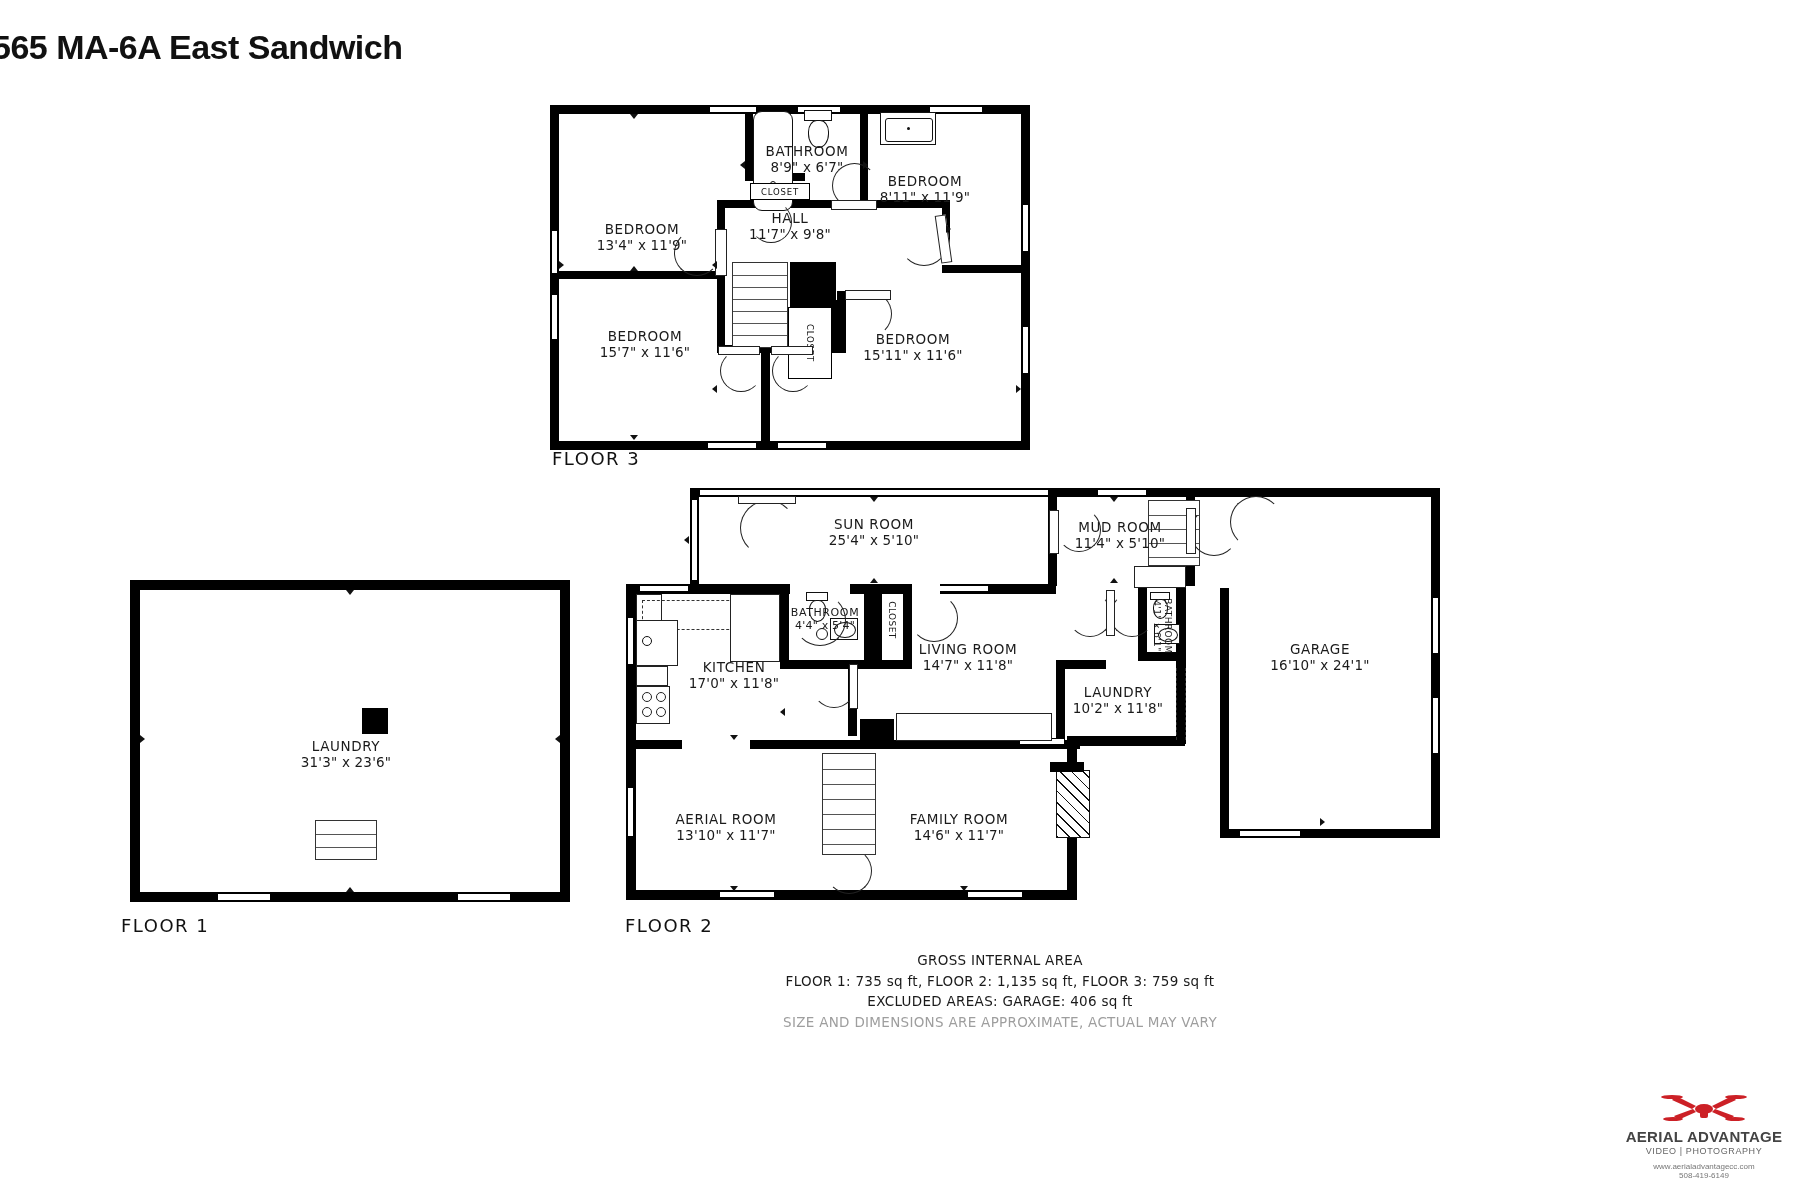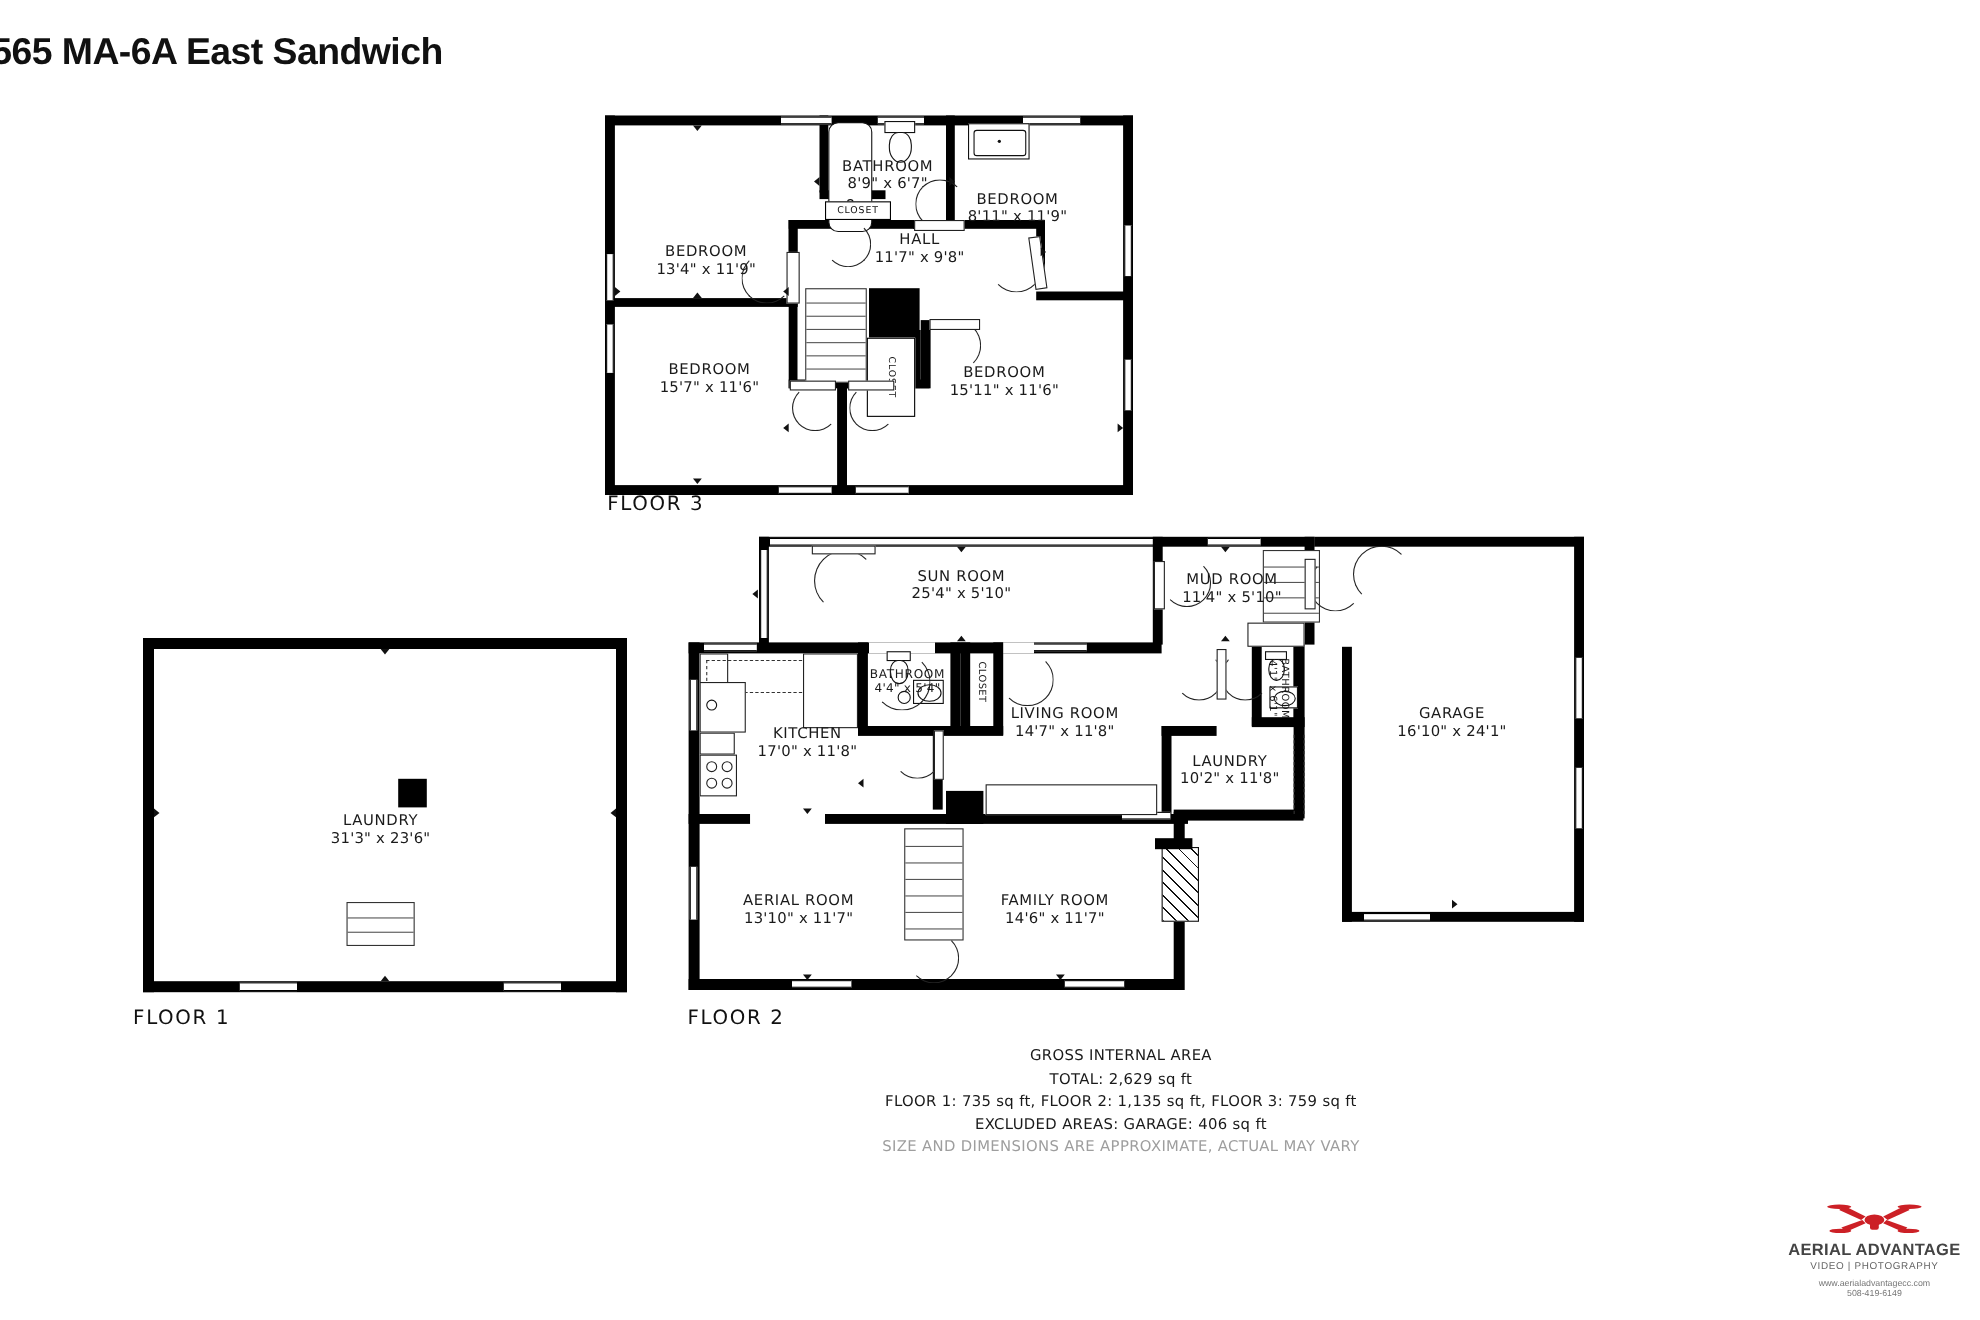--- a/index.html
+++ b/index.html
@@ -89,21 +89,21 @@
     background-image: repeating-linear-gradient(45deg, #111 0 1.2px, transparent 1.2px 8px);
   }
   .tick { position:absolute; width:0; height:0; }
   .tick.d { border-left:4px solid transparent; border-right:4px solid transparent; border-top:5px solid #111; }
   .tick.u { border-left:4px solid transparent; border-right:4px solid transparent; border-bottom:5px solid #111; }
   .tick.l { border-top:4px solid transparent; border-bottom:4px solid transparent; border-right:5px solid #111; }
   .tick.r { border-top:4px solid transparent; border-bottom:4px solid transparent; border-left:5px solid #111; }
 
   
   #summary {
-    position:absolute; left:649px; top:950px; width:740px;
+    position:absolute; left:630px; top:950px; width:740px;
     text-align:center;
     font-family:"DejaVu Sans", sans-serif;
     color:#1a1a1a;
   }
   #summary .s-line { font-size:13.5px; line-height:1.52; letter-spacing:0.3px; }
   #summary .s-disc { font-size:13.5px; line-height:1.52; letter-spacing:0.3px; color:#9e9e9e; }
 
   
   #logo { position:absolute; right:-4px; bottom:20px; width:200px; text-align:center; }
   #logo .drone { position:relative; height:40px; }
@@ -223,21 +223,21 @@
       <span class="dim">13'4" x 11'9"</span>
     </div>
     <div class="lbl" style="left:257px; top:55px;">
       <span class="nm">BATHROOM</span>
       <span class="dim">8'9" x 6'7"</span>
     </div>
     <div class="lbl" style="left:375px; top:85px;">
       <span class="nm">BEDROOM</span>
       <span class="dim">8'11" x 11'9"</span>
     </div>
-    <div class="lbl" style="left:240px; top:122px;margin-left:46px;">
+    <div class="lbl" style="left:240px; top:122px;">
       <span class="nm">HALL</span>
       <span class="dim">11'7" x 9'8"</span>
     </div>
     <div class="lbl" style="left:95px; top:240px;">
       <span class="nm">BEDROOM</span>
       <span class="dim">15'7" x 11'6"</span>
     </div>
     <div class="lbl" style="left:363px; top:243px;">
       <span class="nm">BEDROOM</span>
       <span class="dim">15'11" x 11'6"</span>
@@ -462,21 +462,20 @@
     <div class="lbl" style="left:339px; top:340px;">
       <span class="nm">FAMILY ROOM</span>
       <span class="dim">14'6" x 11'7"</span>
     </div>
   </div>
 
   <div class="floor-caption" style="left:625px; top:915px;">FLOOR 2</div>
 
   <div id="summary">
     <div class="s-line">GROSS INTERNAL AREA</div>
-    <div class="s-line">TOTAL: 2,629 sq ft</div>
     <div class="s-line">FLOOR 1: 735 sq ft, FLOOR 2: 1,135 sq ft, FLOOR 3: 759 sq ft</div>
     <div class="s-line">EXCLUDED AREAS: GARAGE: 406 sq ft</div>
     <div class="s-disc">SIZE AND DIMENSIONS ARE APPROXIMATE, ACTUAL MAY VARY</div>
   </div>
 
   <div id="logo">
     <div class="drone">
       <svg width="96" height="40" viewBox="0 0 96 40" style="display:block;margin:0 auto;">
         <g fill="#cc2026">
           <ellipse cx="48" cy="21" rx="9" ry="5"></ellipse>

